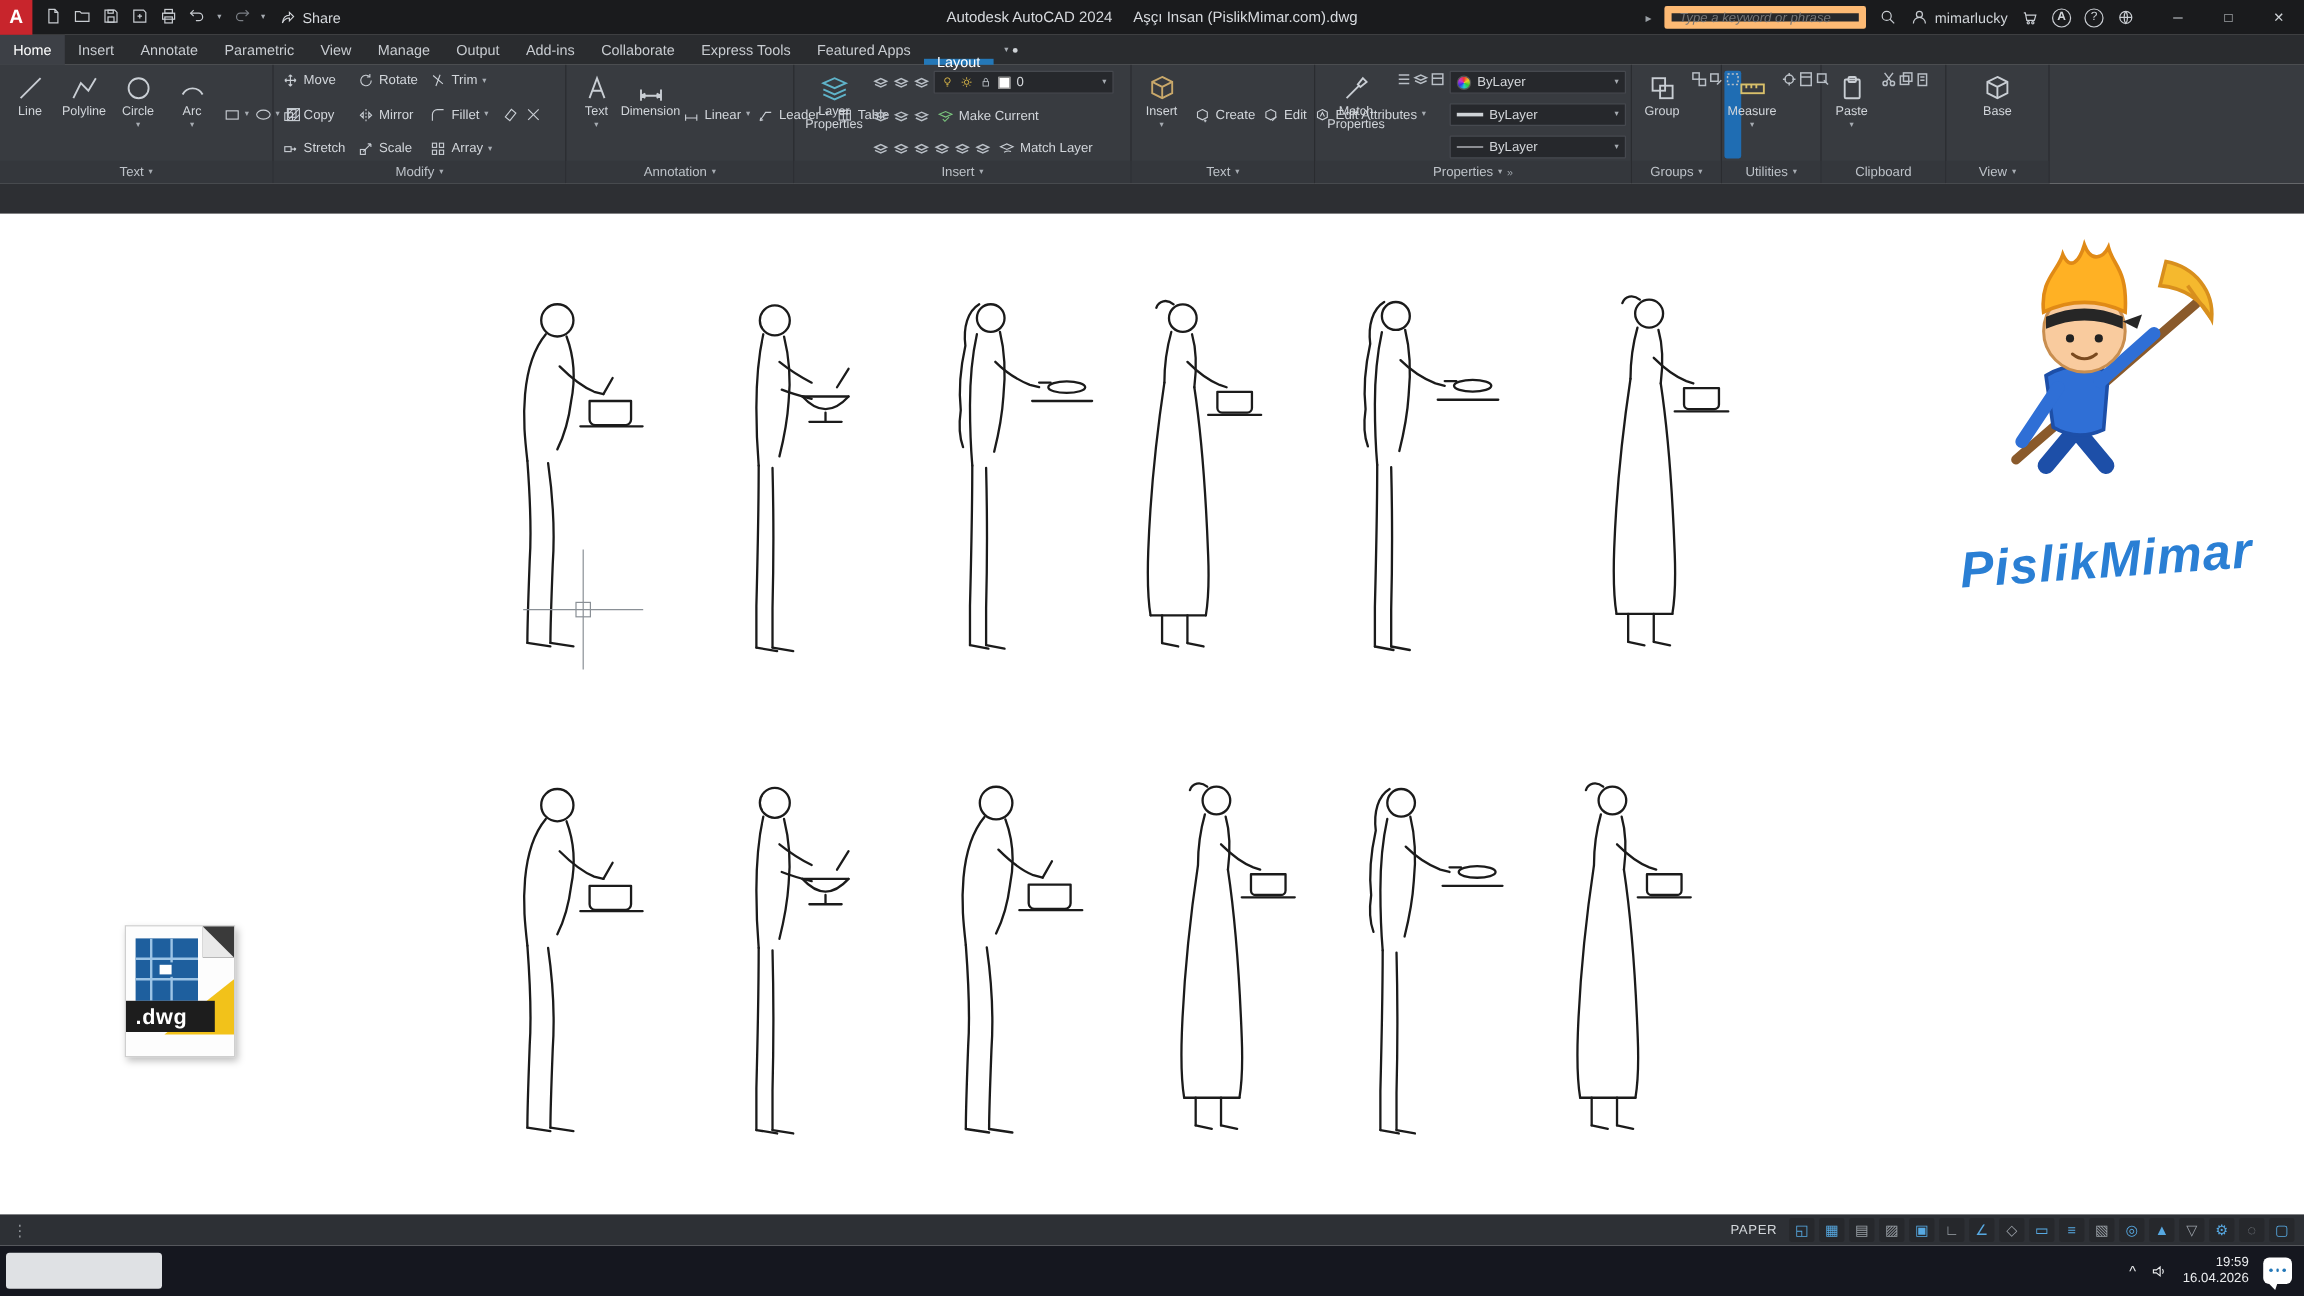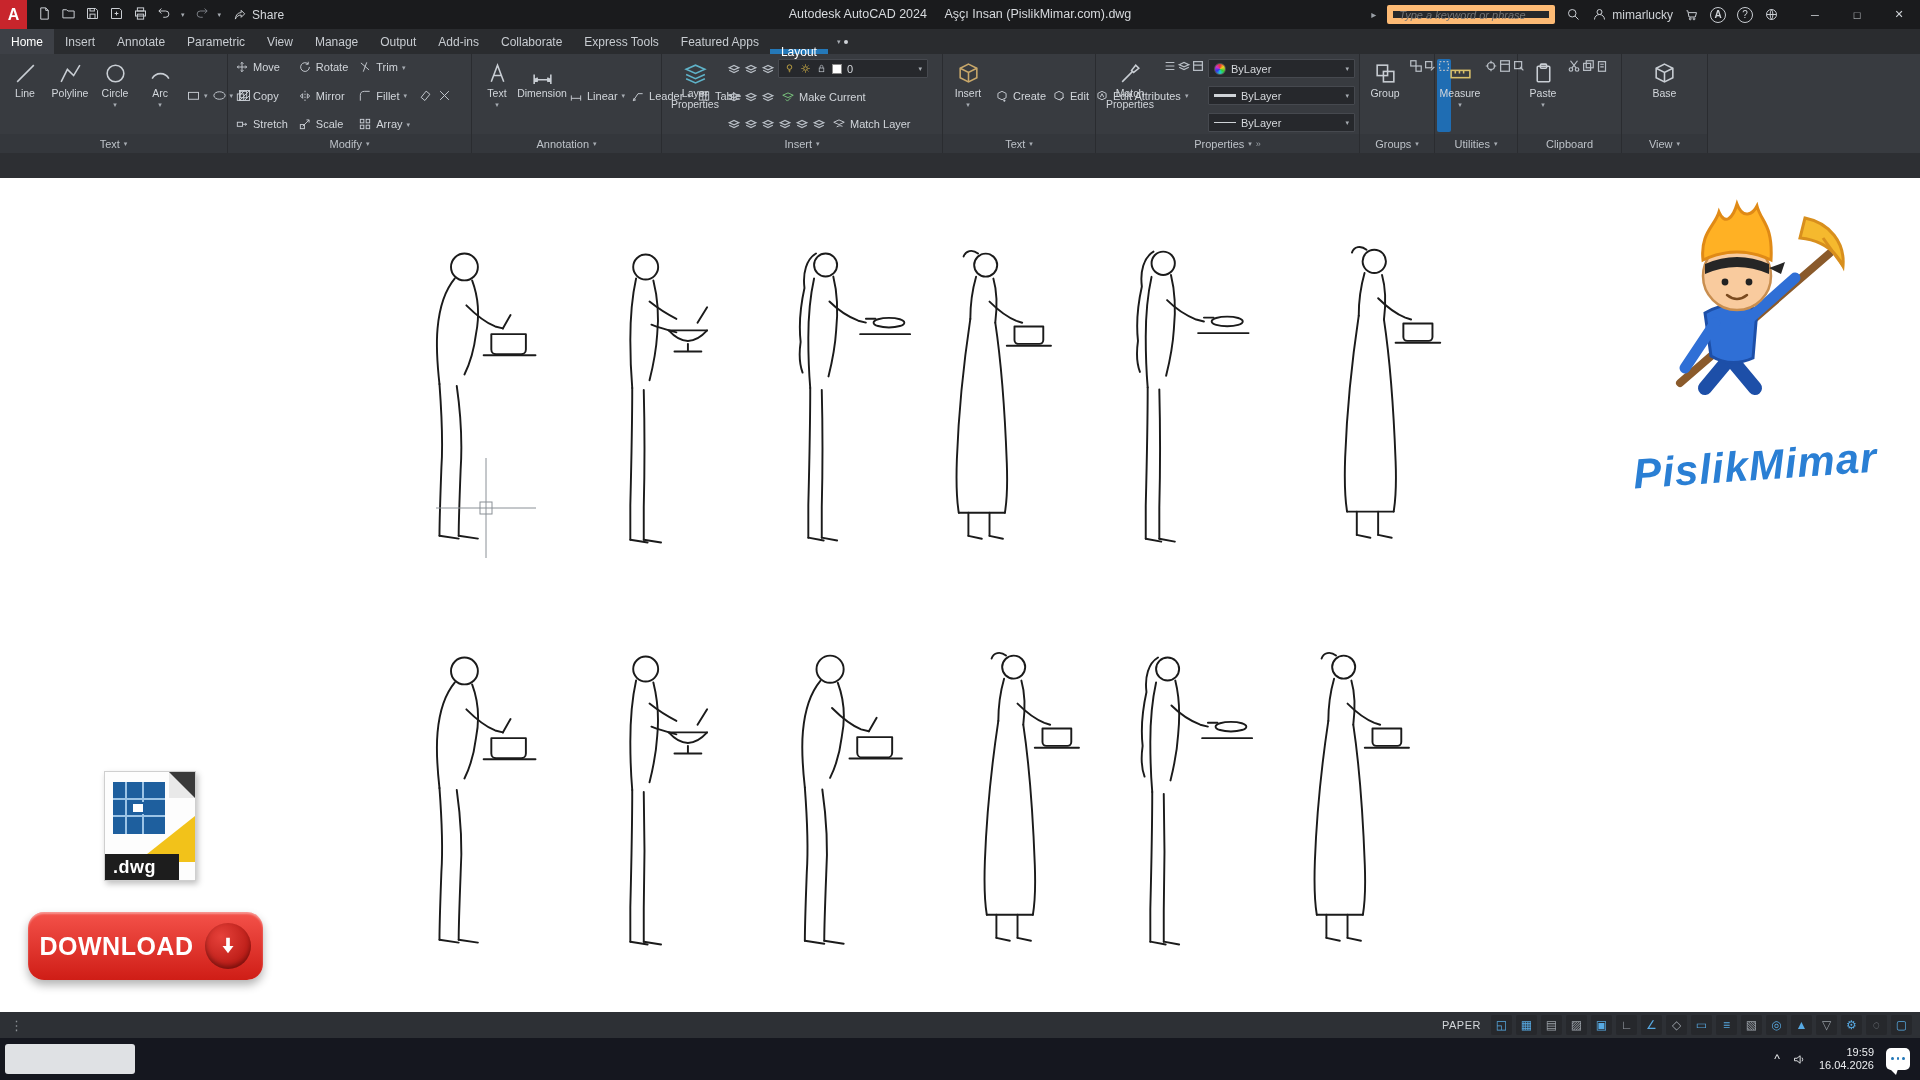--- a/index.html
+++ b/index.html
@@ -73,21 +73,21 @@
   .figsvg .xh rect{stroke:#8a9096;stroke-width:1;fill:none;}
 
   .brand{position:absolute;right:15px;top:20px;width:300px;text-align:center;}
   .brand-text{display:inline-block;transform:rotate(-4deg);color:#2a7fd4;font-weight:bold;font-style:italic;font-size:42px;letter-spacing:1px;text-shadow:-2px -2px 0 #fff,2px -2px 0 #fff,-2px 2px 0 #fff,2px 2px 0 #fff,0 3px 0 #fff;}
 
   .dwg-icon{position:absolute;left:104px;top:593px;width:92px;height:110px;background:#fdfdfd;border:1px solid #cfcfcf;box-shadow:2px 3px 6px rgba(0,0,0,.25);}
   .dwg-fold{position:absolute;right:0;top:0;width:0;height:0;border-left:26px solid #e9e9e9;border-top:26px solid #3a3a3a;}
   .dwg-grid{position:absolute;left:8px;top:10px;width:52px;height:52px;background:#1e5f9e;}
   .dwg-grid svg{width:100%;height:100%;stroke:#9cc4e6;stroke-width:2;fill:none;}
   .dwg-swoosh{position:absolute;right:0;bottom:18px;width:0;height:0;border-bottom:46px solid #f2c21a;border-left:58px solid transparent;}
-  .dwg-band{position:absolute;left:0;bottom:0;width:74px;height:26px;background:#1d1d1d;color:#fff;font-weight:bold;font-size:18px;display:flex;align-items:center;padding-left:8px;letter-spacing:.5px;}
+  .dwg-band{position:absolute;left:0;bottom:20px;width:74px;height:26px;background:#1d1d1d;color:#fff;font-weight:bold;font-size:18px;display:flex;align-items:center;padding-left:8px;letter-spacing:.5px;}
 
   .download-btn{position:absolute;left:28px;top:734px;width:235px;height:68px;border-radius:16px;background:linear-gradient(#f4524a,#cf1d16);box-shadow:0 5px 10px rgba(0,0,0,.3), inset 0 2px 2px rgba(255,255,255,.4);display:flex;align-items:center;justify-content:center;gap:12px;color:#fff;font-weight:bold;font-size:25px;letter-spacing:.5px;}
   .dl-circle{width:46px;height:46px;border-radius:50%;background:radial-gradient(circle at 35% 30%,#e6413a,#a90d08);display:flex;align-items:center;justify-content:center;box-shadow:inset 0 -3px 5px rgba(0,0,0,.35);}
   .dl-circle svg{width:22px;height:22px;fill:#fff;}
 
   
   .statusbar{position:absolute;left:0;top:1012px;width:100%;height:26px;background:#2d3035;display:flex;align-items:center;color:#c7cbd0;font-size:11px;z-index:30;}
   .sb-left{padding-left:10px;color:#8d9196;font-size:13px;}
   .sb-right{margin-left:auto;display:flex;align-items:center;gap:4px;padding-right:8px;}
   .space-label{margin-right:6px;letter-spacing:.5px;color:#d3d7db;}
@@ -873,28 +873,20 @@
       <div class="dwg-grid">
         <svg viewBox="0 0 52 52">
             <path d="M13 0 V52 M30 0 V52 M0 17 H52 M0 34 H52"></path>
             <rect x="19" y="21" width="12" height="10" fill="#fff" stroke="#1e5f9e"></rect>
           </svg>
       </div>
       <div class="dwg-fold"></div>
       <div class="dwg-band">.dwg</div>
     </div>
 
-    <div class="download-btn">
-      <span>DOWNLOAD</span>
-      <span class="dl-circle">
-        <svg viewBox="0 0 24 24">
-            <path d="M10 3 h4 v9 h4 l-6 8 -6 -8 h4 z"></path>
-          </svg>
-      </span>
-    </div>
   </main>
 
   <footer class="statusbar">
     <span class="sb-left">⋮</span>
     <div class="sb-right">
       <span class="space-label">PAPER</span>
       <span id="status-icons" style="display:flex;gap:4px">
           <span class="sicon active">◱</span>
           <span class="sicon active">▦</span>
           <span class="sicon">▤</span>

